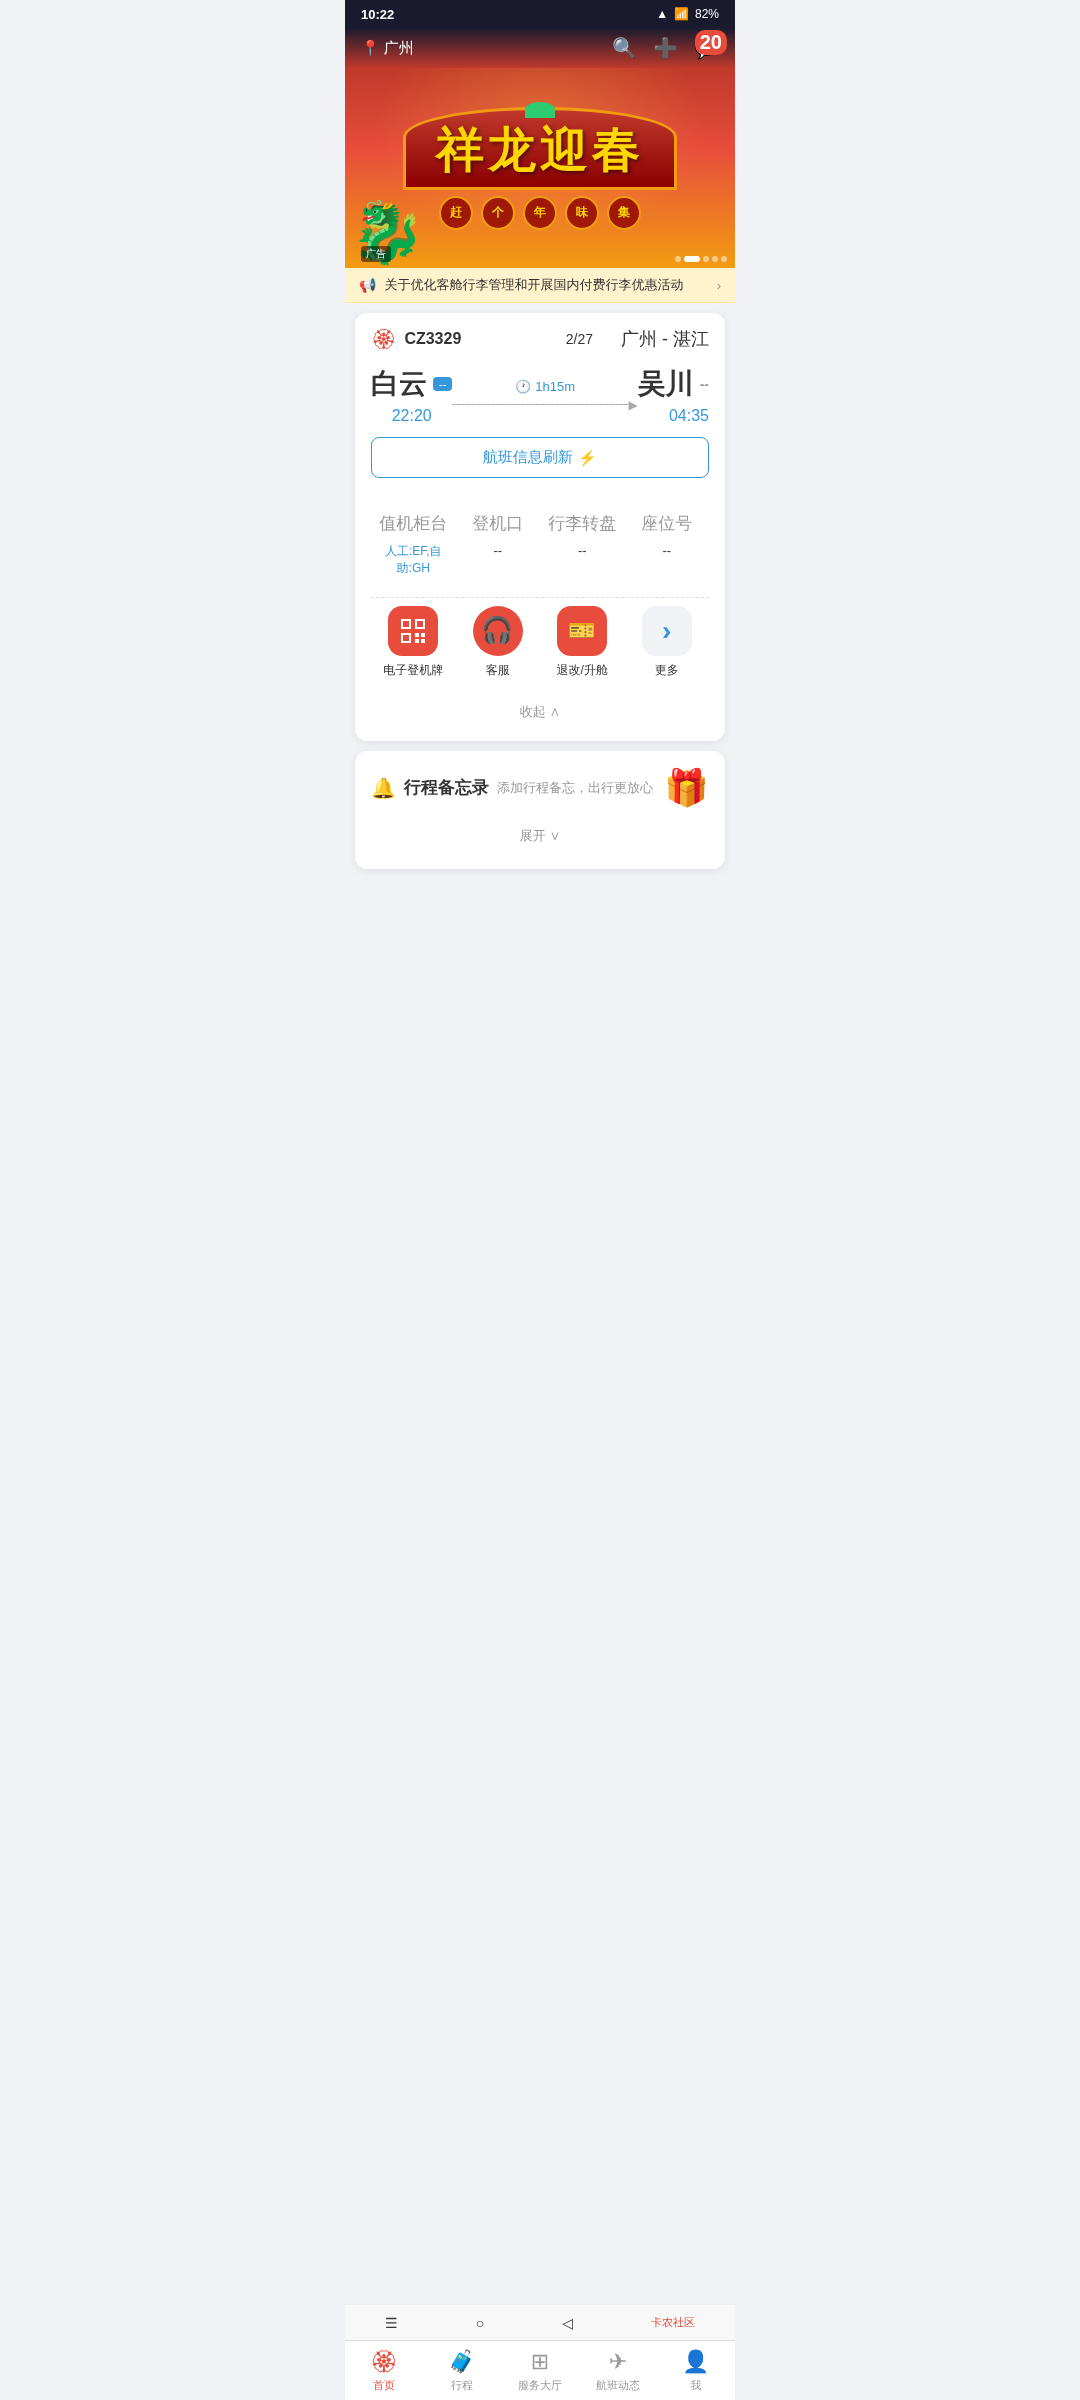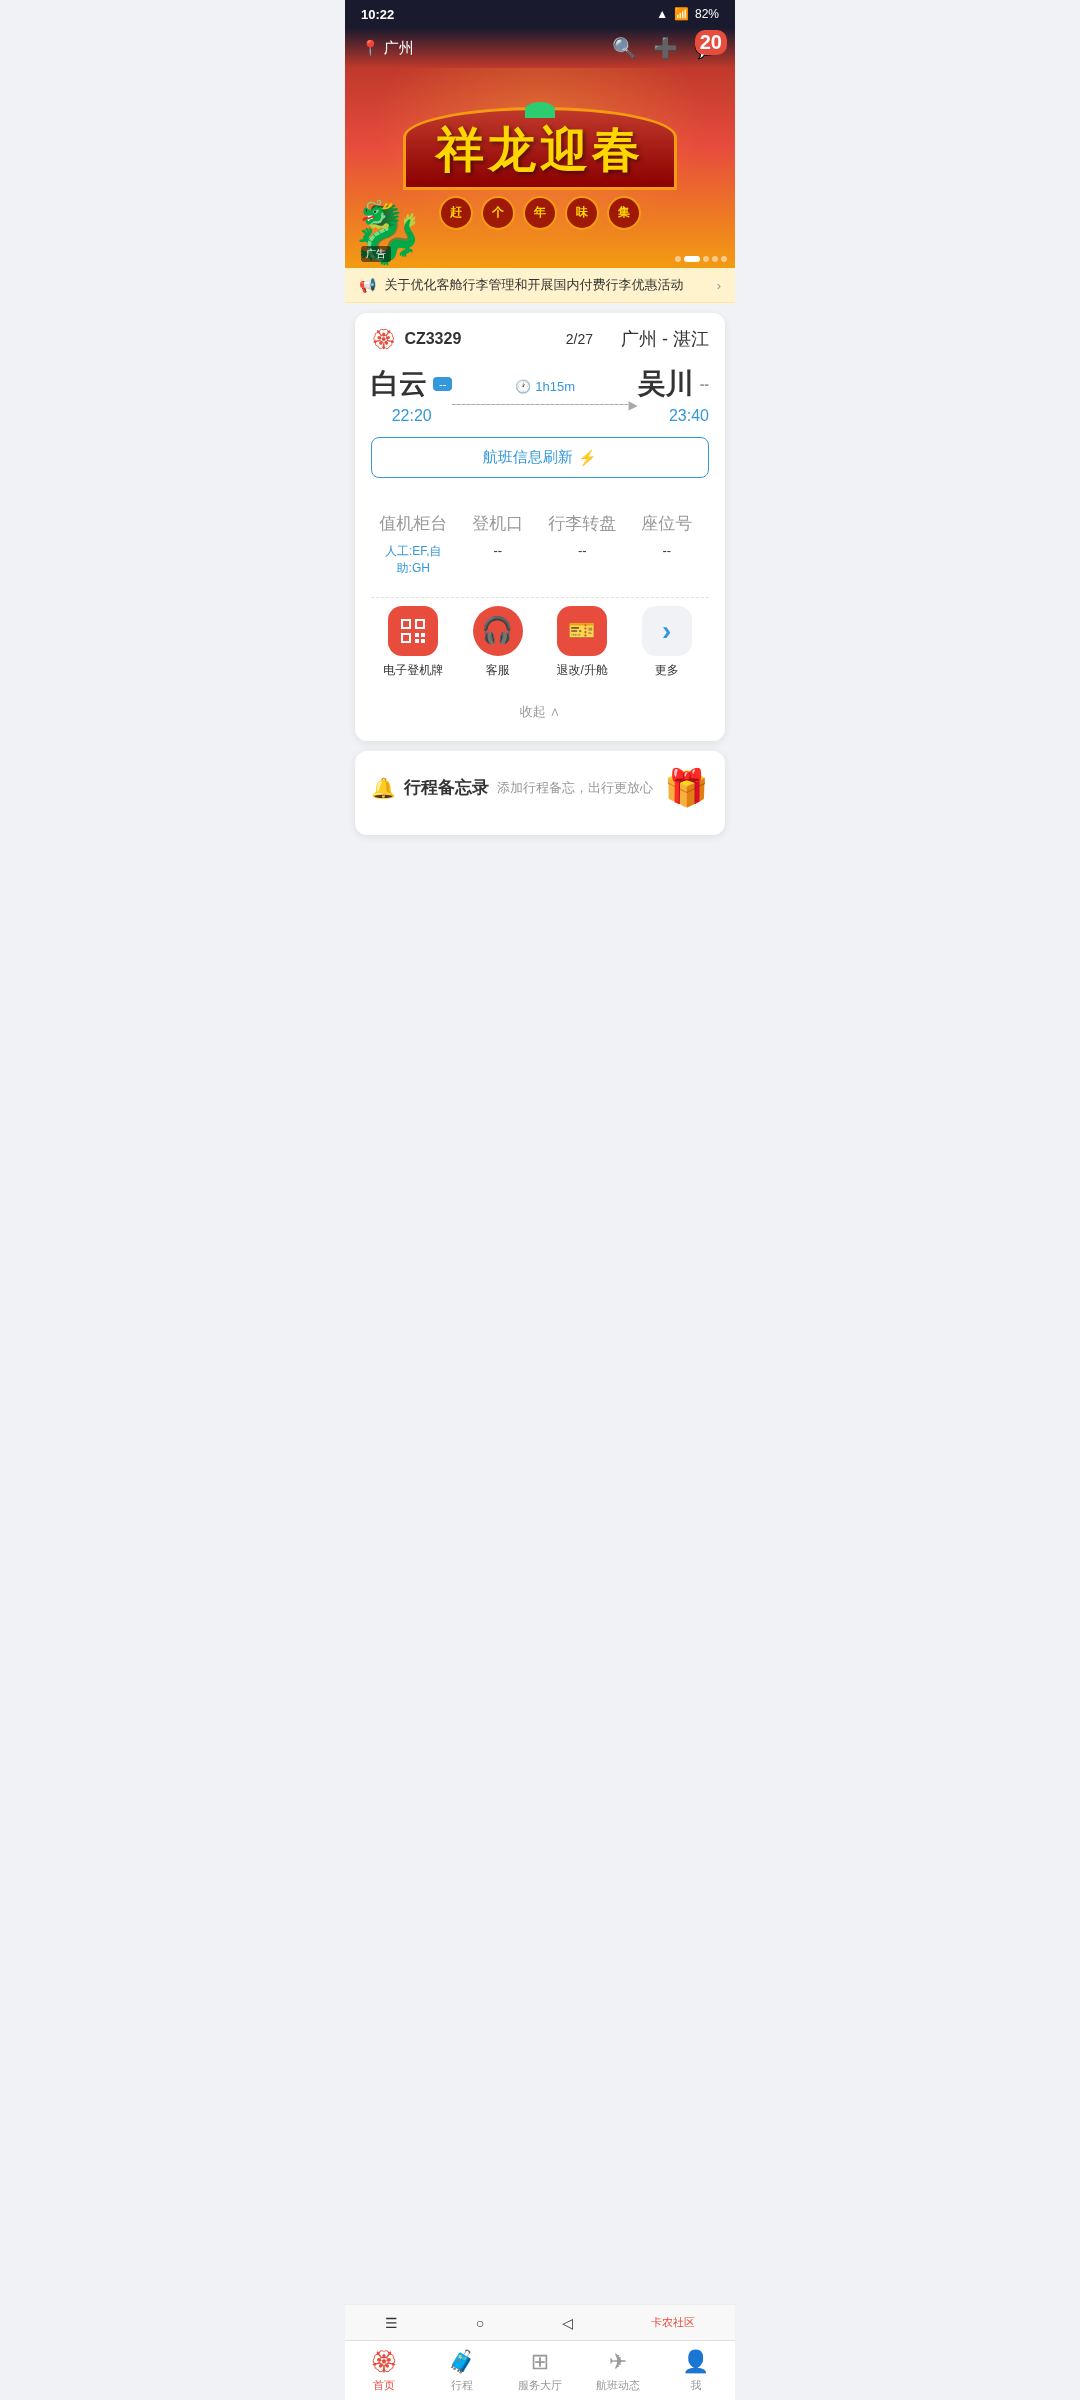--- a/index.html
+++ b/index.html
@@ -617,21 +617,21 @@
         <div class="flight-line">
           <div class="flight-line-inner"></div>
           <span class="arrow-right">▶</span>
         </div>
       </div>
       <div class="airport airport-right">
         <div class="airport-name">
           <span>吴川</span>
           <span class="airport-time-dash">--</span>
         </div>
-        <div class="airport-time">23:40</div>
+        <div class="airport-time">04:35</div>
       </div>
     </div>
 
     <div class="refresh-btn">
       <span>航班信息刷新</span>
       <span>⚡</span>
     </div>
 
     <div class="info-table">
       <div class="info-cell">
@@ -691,20 +691,21 @@
 
   <div class="memo-card">
     <div class="memo-header">
       <div class="memo-title-row">
         <span class="memo-bell">🔔</span>
         <span class="memo-title">行程备忘录</span>
         <span class="memo-desc">添加行程备忘，出行更放心</span>
       </div>
       <span class="memo-gift">🎁</span>
     </div>
+    <div class="expand-row">展开 ∨</div>
   </div>
 
 </div>
 
 <div class="bottom-nav">
   <div class="nav-item">
     <span class="nav-icon active">🏵</span>
     <span class="nav-label active">首页</span>
   </div>
   <div class="nav-item">

